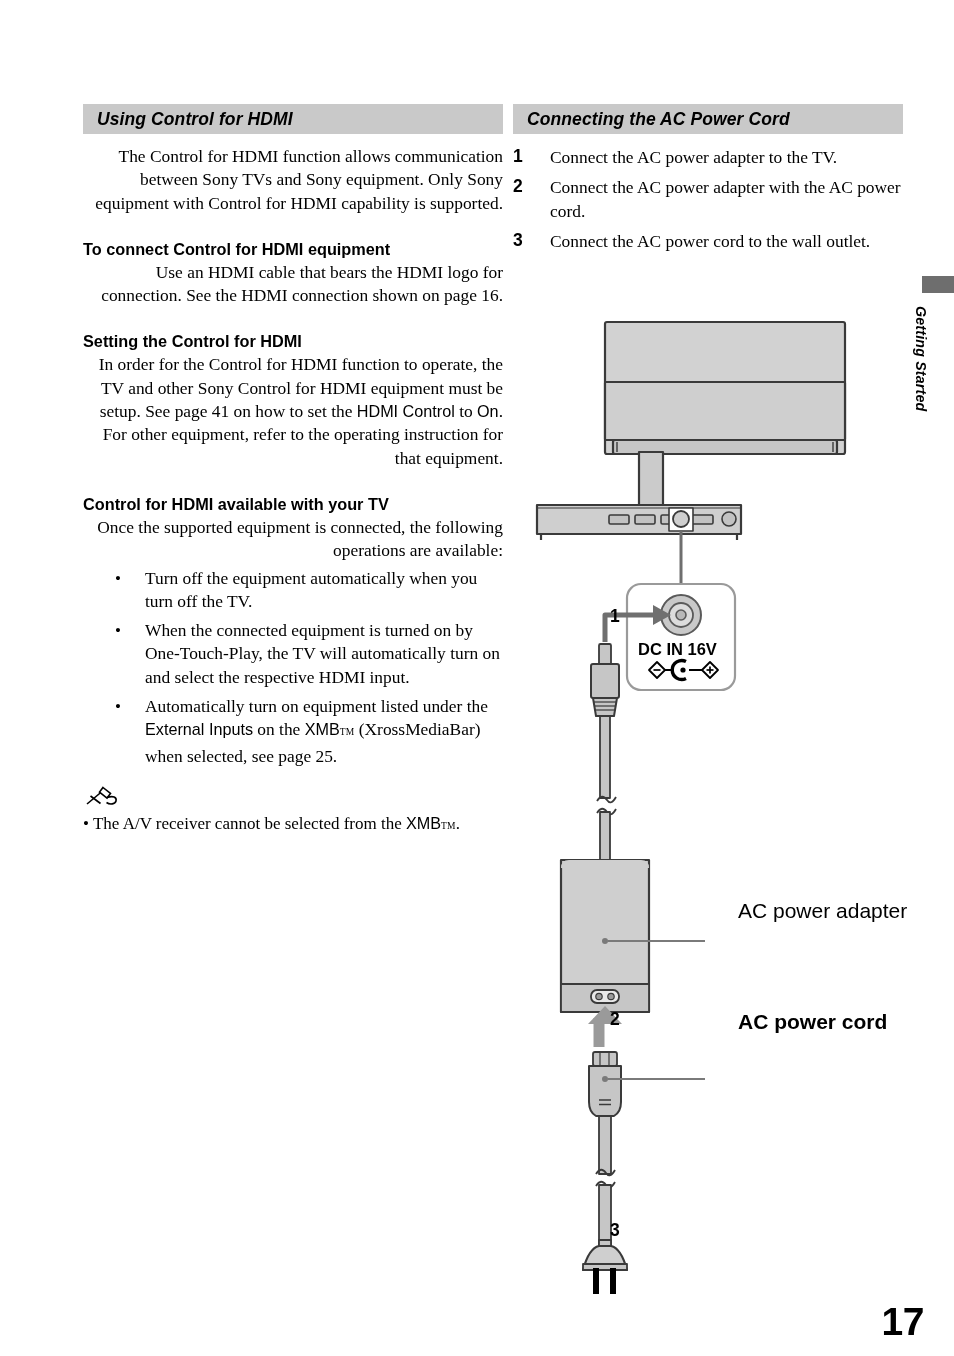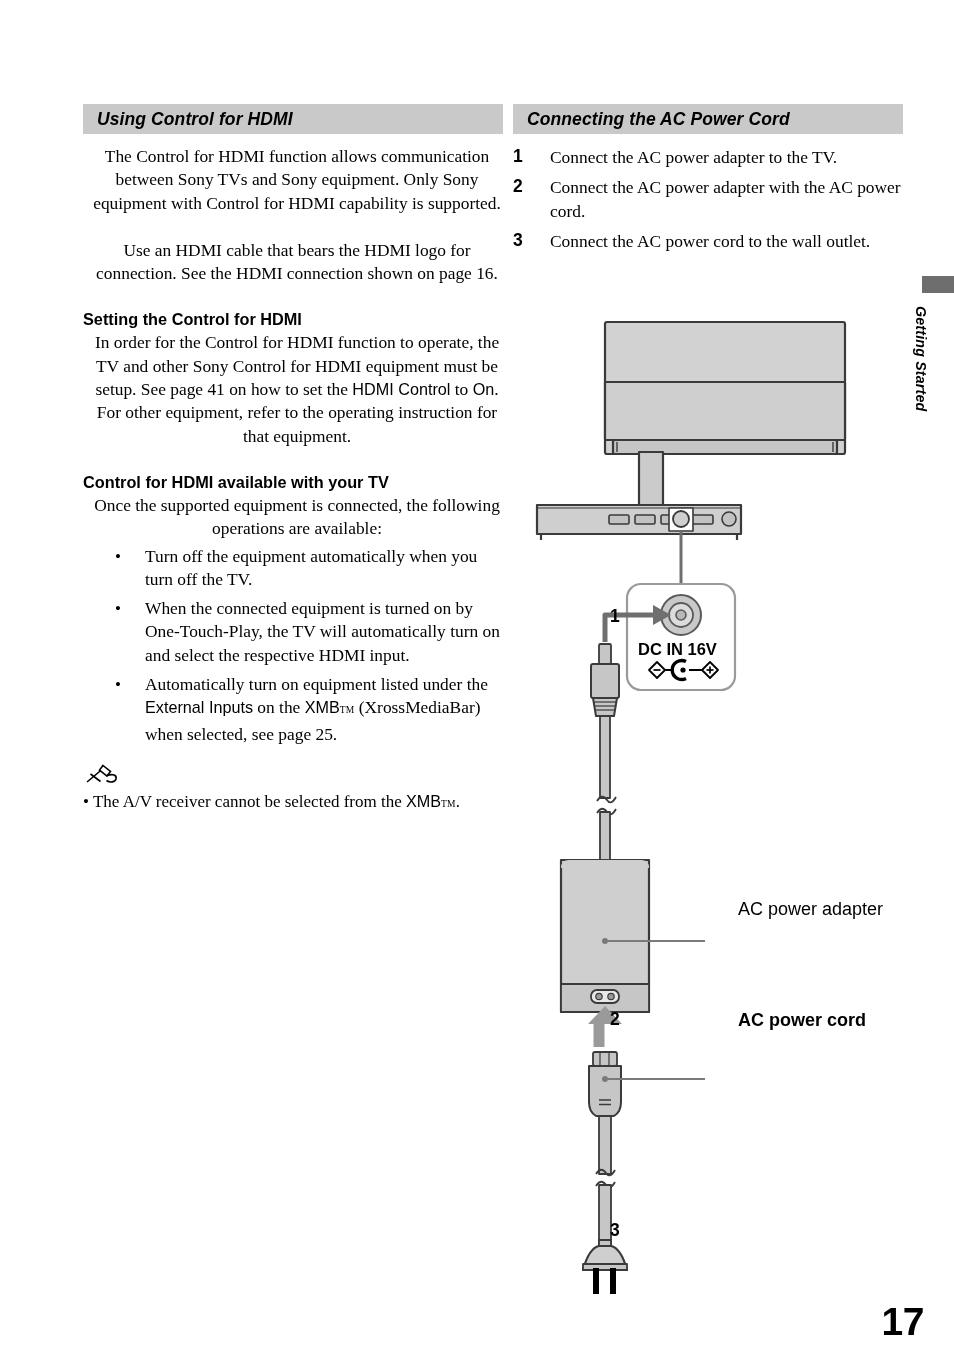--- a/index.html
+++ b/index.html
@@ -51,21 +51,21 @@
     letter-spacing: 0.1px;
     box-sizing: border-box;
     margin-bottom: 11px;
   }
 
   
   p.body {
     font-size: 17.4px;
     line-height: 23.3px;
     margin: 0 0 0 8px;
-    text-align: center;
+    text-align: right;
   }
   .gap-lg { height: 24px; }
 
   h3.sub {
     font-family: "Liberation Sans", "DejaVu Sans", sans-serif;
     font-weight: bold;
     font-size: 16.3px;
     line-height: 21px;
     margin: 0 0 1px 0;
   }
@@ -173,21 +173,21 @@
   .figure {
     position: absolute;
     left: 513px;
     top: 296px;
     width: 400px;
     height: 960px;
   }
   .fig-label {
     position: absolute;
     font-family: "Liberation Sans", "DejaVu Sans", sans-serif;
-    font-size: 18px;
+    font-size: 21px;
     white-space: nowrap;
   }
   .fig-num {
     position: absolute;
     font-family: "Liberation Sans", "DejaVu Sans", sans-serif;
     font-weight: bold;
     font-size: 17.5px;
   }
 </style>
 </head>
@@ -196,20 +196,21 @@
 <div class="page">
 
   <div class="col-left">
 
     <div class="band">Using Control for HDMI</div>
 
     <p class="body">The Control for HDMI function allows communication between Sony TVs and Sony equipment. Only Sony equipment with Control for HDMI capability is supported.</p>
 
     <div class="gap-lg"></div>
 
+    <h3 class="sub">To connect Control for HDMI equipment</h3>
     <p class="body">Use an HDMI cable that bears the HDMI logo for connection. See the HDMI connection shown on page 16.</p>
 
     <div class="gap-lg"></div>
 
     <h3 class="sub">Setting the Control for HDMI</h3>
     <p class="body"><span>In order for the Control for HDMI function to operate, the TV and other Sony Control for HDMI equipment must be setup. See page 41 on how to set the </span><b class="sans">HDMI Control</b><span> to </span><b class="sans">On</b><span>. For other equipment, refer to the operating instruction for that equipment.</span></p>
 
     <div class="gap-lg"></div>
 
     <h3 class="sub">Control for HDMI available with your TV</h3>

